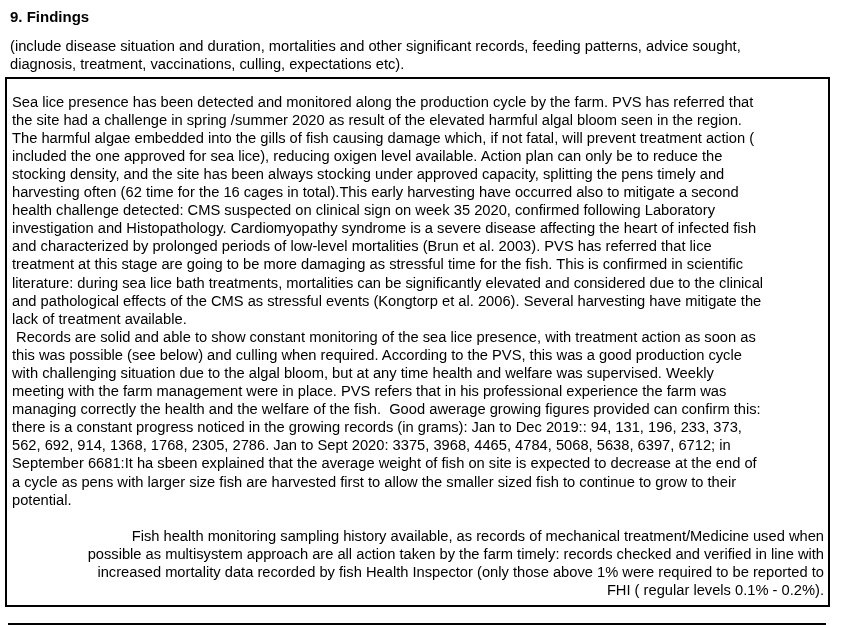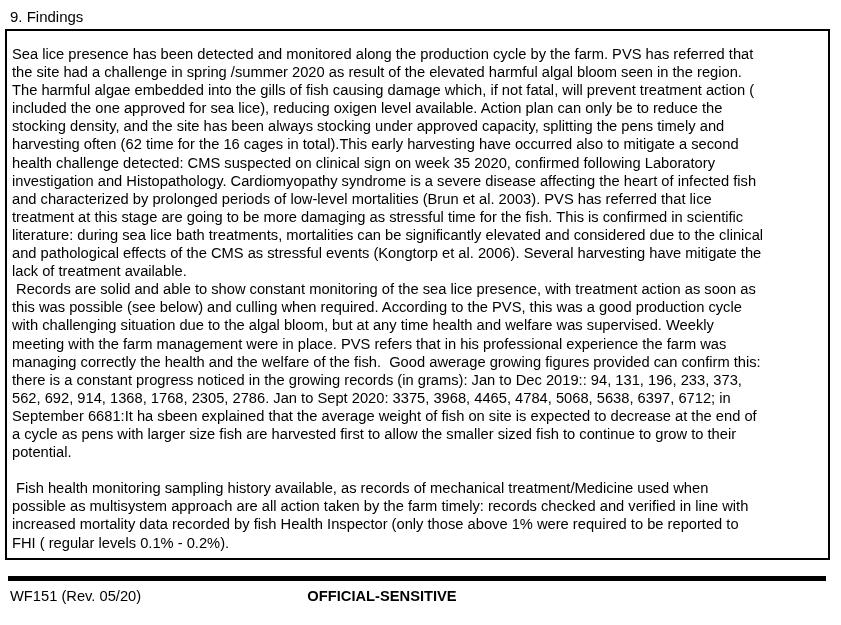--- a/index.html
+++ b/index.html
@@ -12,21 +12,21 @@
     height: 625px;
     font-family: "Liberation Sans", sans-serif;
     color: #000000;
     padding: 8px 0 0 10px;
     box-sizing: border-box;
     overflow: hidden;
   }
   .title {
     margin: 0;
     font-size: 15px;
-    font-weight: normal;
+    font-weight: bold;
     line-height: 18px;
   }
   .caption {
     margin: 11px 0 0 0;
     font-size: 14.7px;
     line-height: 18.3px;
     white-space: pre;
   }
   .findings-box {
     margin: 3px 0 16px -5px;
@@ -37,20 +37,21 @@
     overflow: hidden;
   }
   .findings-box p {
     margin: 0;
     font-size: 14.7px;
     line-height: 18.1px;
     white-space: pre;
   }
   .findings-box p.spaced {
     margin-top: 18.1px;
+    text-align: right;
   }
   .footer-rule {
     margin: 3px 0 0 -2px;
     width: 818px;
     height: 5px;
     background: #000000;
   }
   .footer {
     position: relative;
     margin-top: 6px;
@@ -64,20 +65,22 @@
     font-weight: bold;
   }
 </style>
 </head>
 <body>
 
 <div>
 
   <h1 class="title">9. Findings</h1>
 
+  <p class="caption">(include disease situation and duration, mortalities and other significant records, feeding patterns, advice sought,
+diagnosis, treatment, vaccinations, culling, expectations etc).</p>
 
   <div class="findings-box">
     <p>Sea lice presence has been detected and monitored along the production cycle by the farm. PVS has referred that
 the site had a challenge in spring /summer 2020 as result of the elevated harmful algal bloom seen in the region.
 The harmful algae embedded into the gills of fish causing damage which, if not fatal, will prevent treatment action (
 included the one approved for sea lice), reducing oxigen level available. Action plan can only be to reduce the
 stocking density, and the site has been always stocking under approved capacity, splitting the pens timely and
 harvesting often (62 time for the 16 cages in total).This early harvesting have occurred also to mitigate a second
 health challenge detected: CMS suspected on clinical sign on week 35 2020, confirmed following Laboratory
 investigation and Histopathology. Cardiomyopathy syndrome is a severe disease affecting the heart of infected fish

